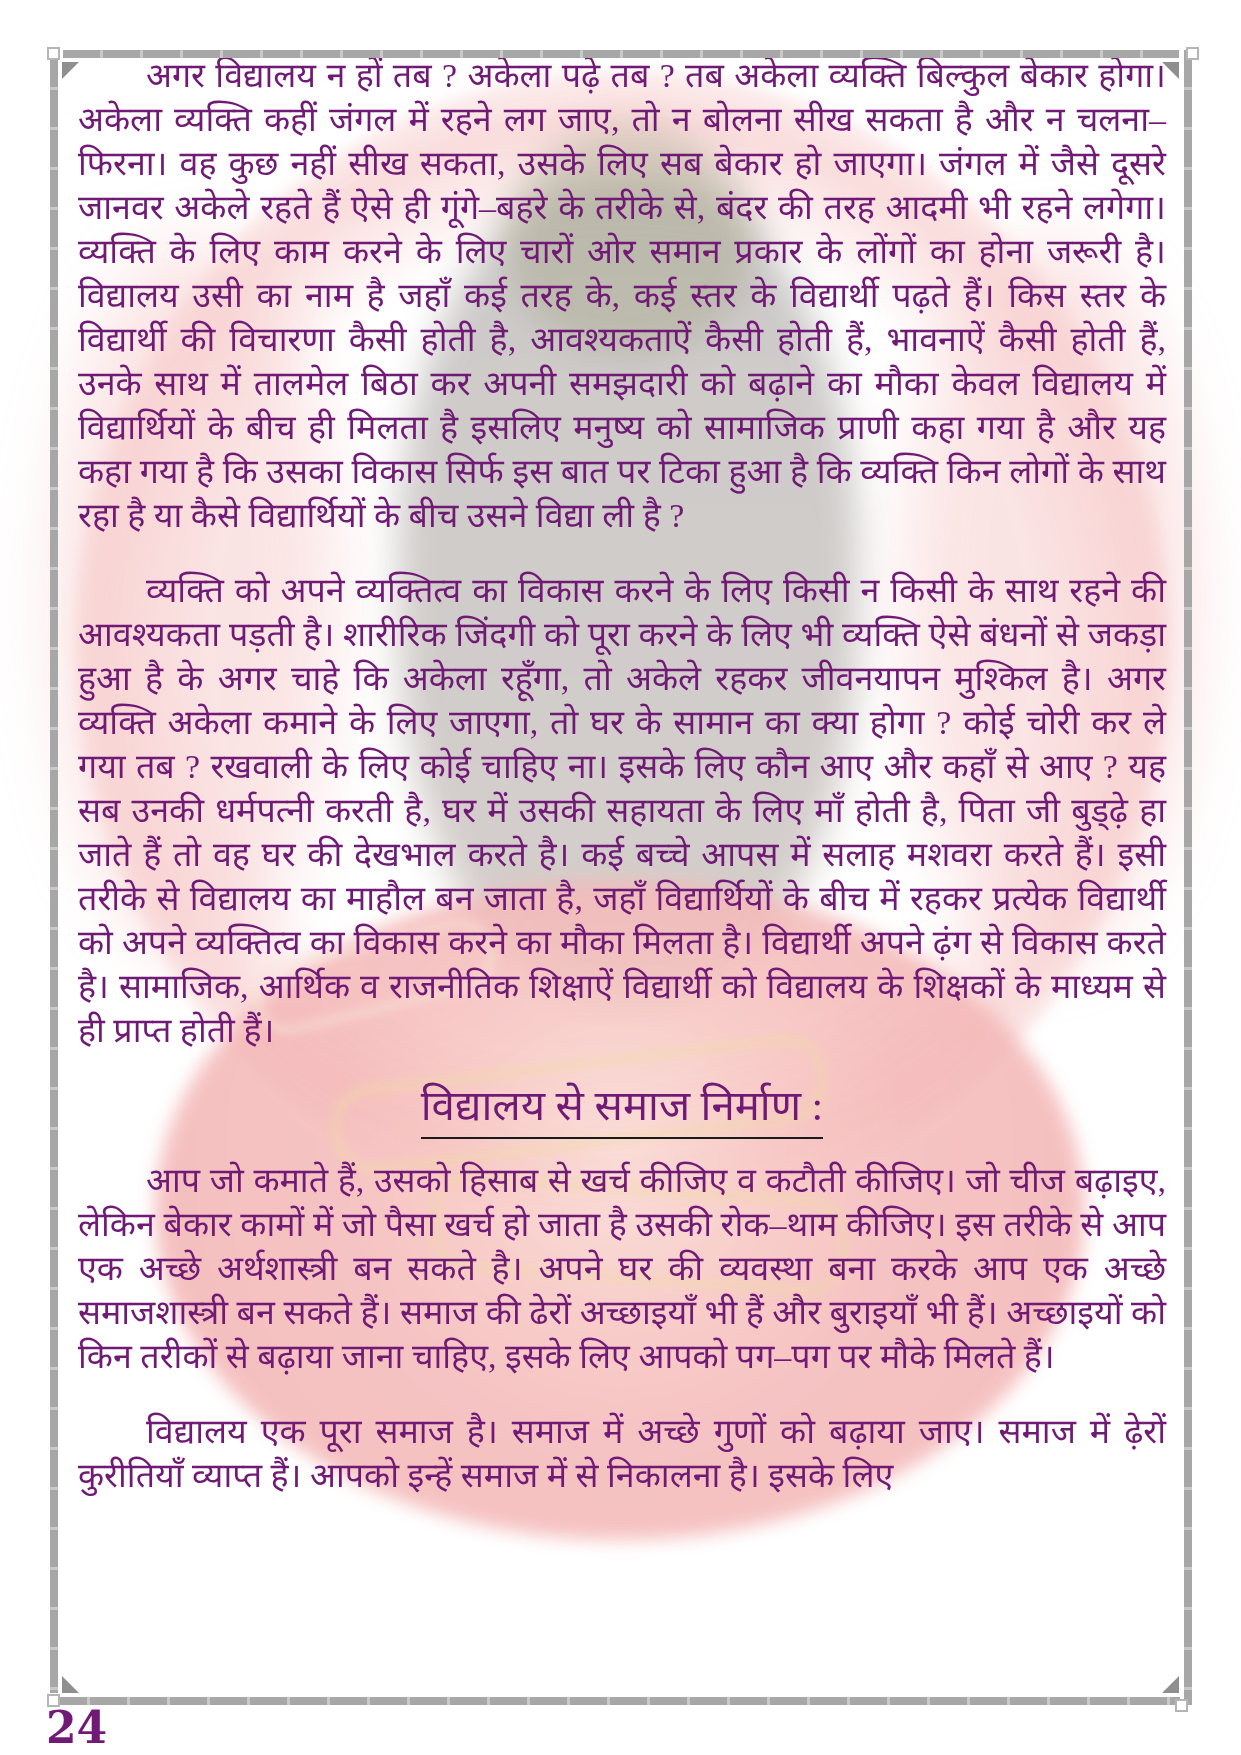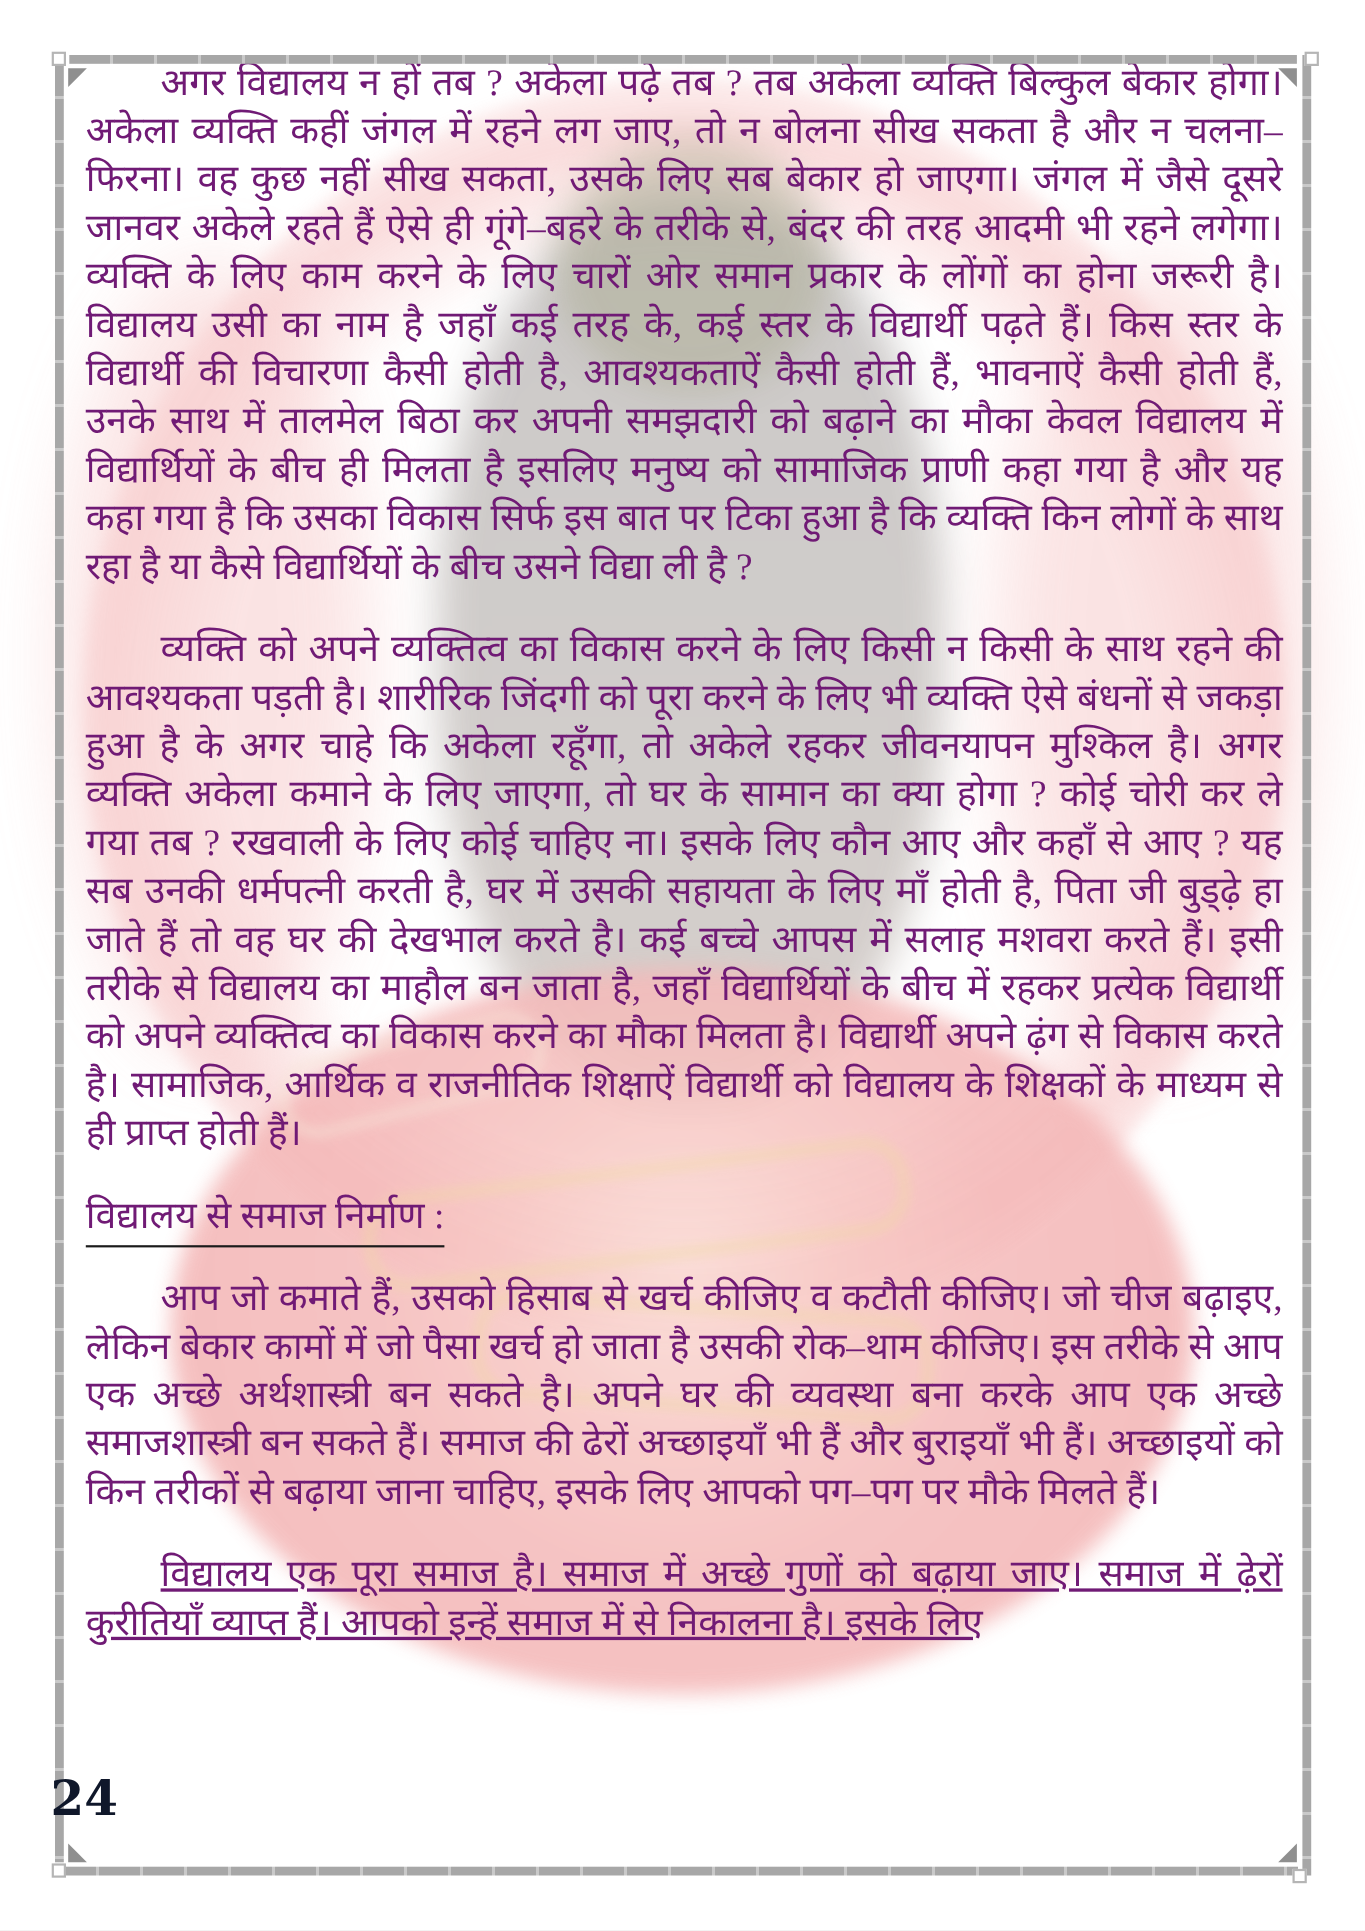--- a/index.html
+++ b/index.html
@@ -65,33 +65,33 @@
 
   
   .textblock {
     position:absolute; z-index:2;
     left:78px; top:54px; width:1088px;
     color:#701a75;
     font-size:34px; line-height:44px;
     text-align:justify;
   }
   .textblock p { margin:0 0 31px 0; text-indent:68px; }
-  .textblock p.no-bottom { margin-bottom:0;text-decoration:underline; }
+  .textblock p.no-bottom { margin-bottom:0; }
   .section-heading {
     margin:0 0 31px 0;
-    font-size:34px; line-height:44px; font-weight:normal;
-    text-align:left;
+    font-size:42px; line-height:44px; font-weight:normal;
+    text-align:center;
   }
   .section-heading span { border-bottom:2px solid #1b1b1b; padding-bottom:8px; }
 
   .page-number {
     position:absolute; z-index:3;
-    left:46px; top:1610px;
+    left:46px; top:1702px;
     font-family:"DejaVu Serif","Liberation Serif",serif;
-    font-weight:bold; font-size:44px; color:#0f172a;
+    font-weight:bold; font-size:44px; color:#701a75;
   }
 </style>
 </head>
 <body>
 
 <div class="page">
 
   <div class="watermark">
     <div class="wm wm-ring"></div>
     <div class="wm wm-blob-left"></div>

